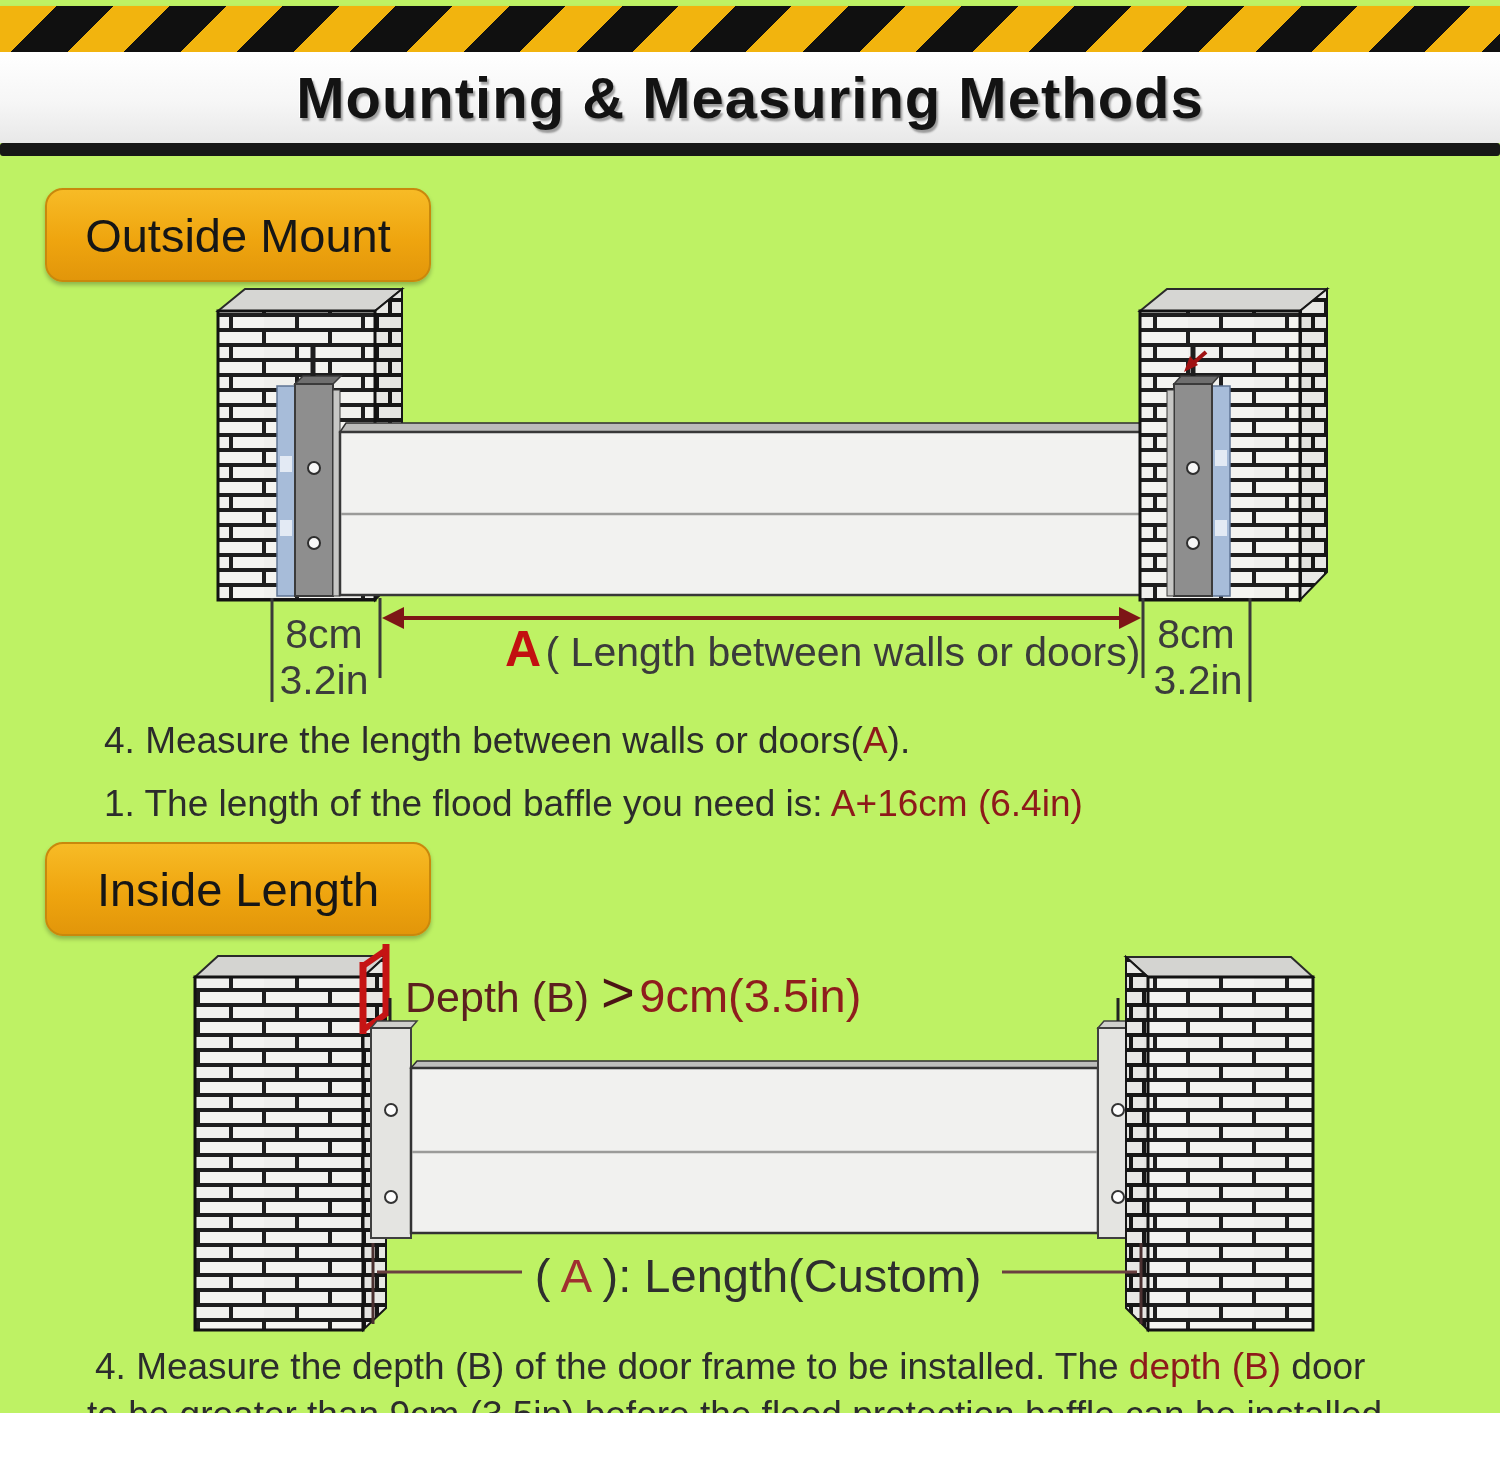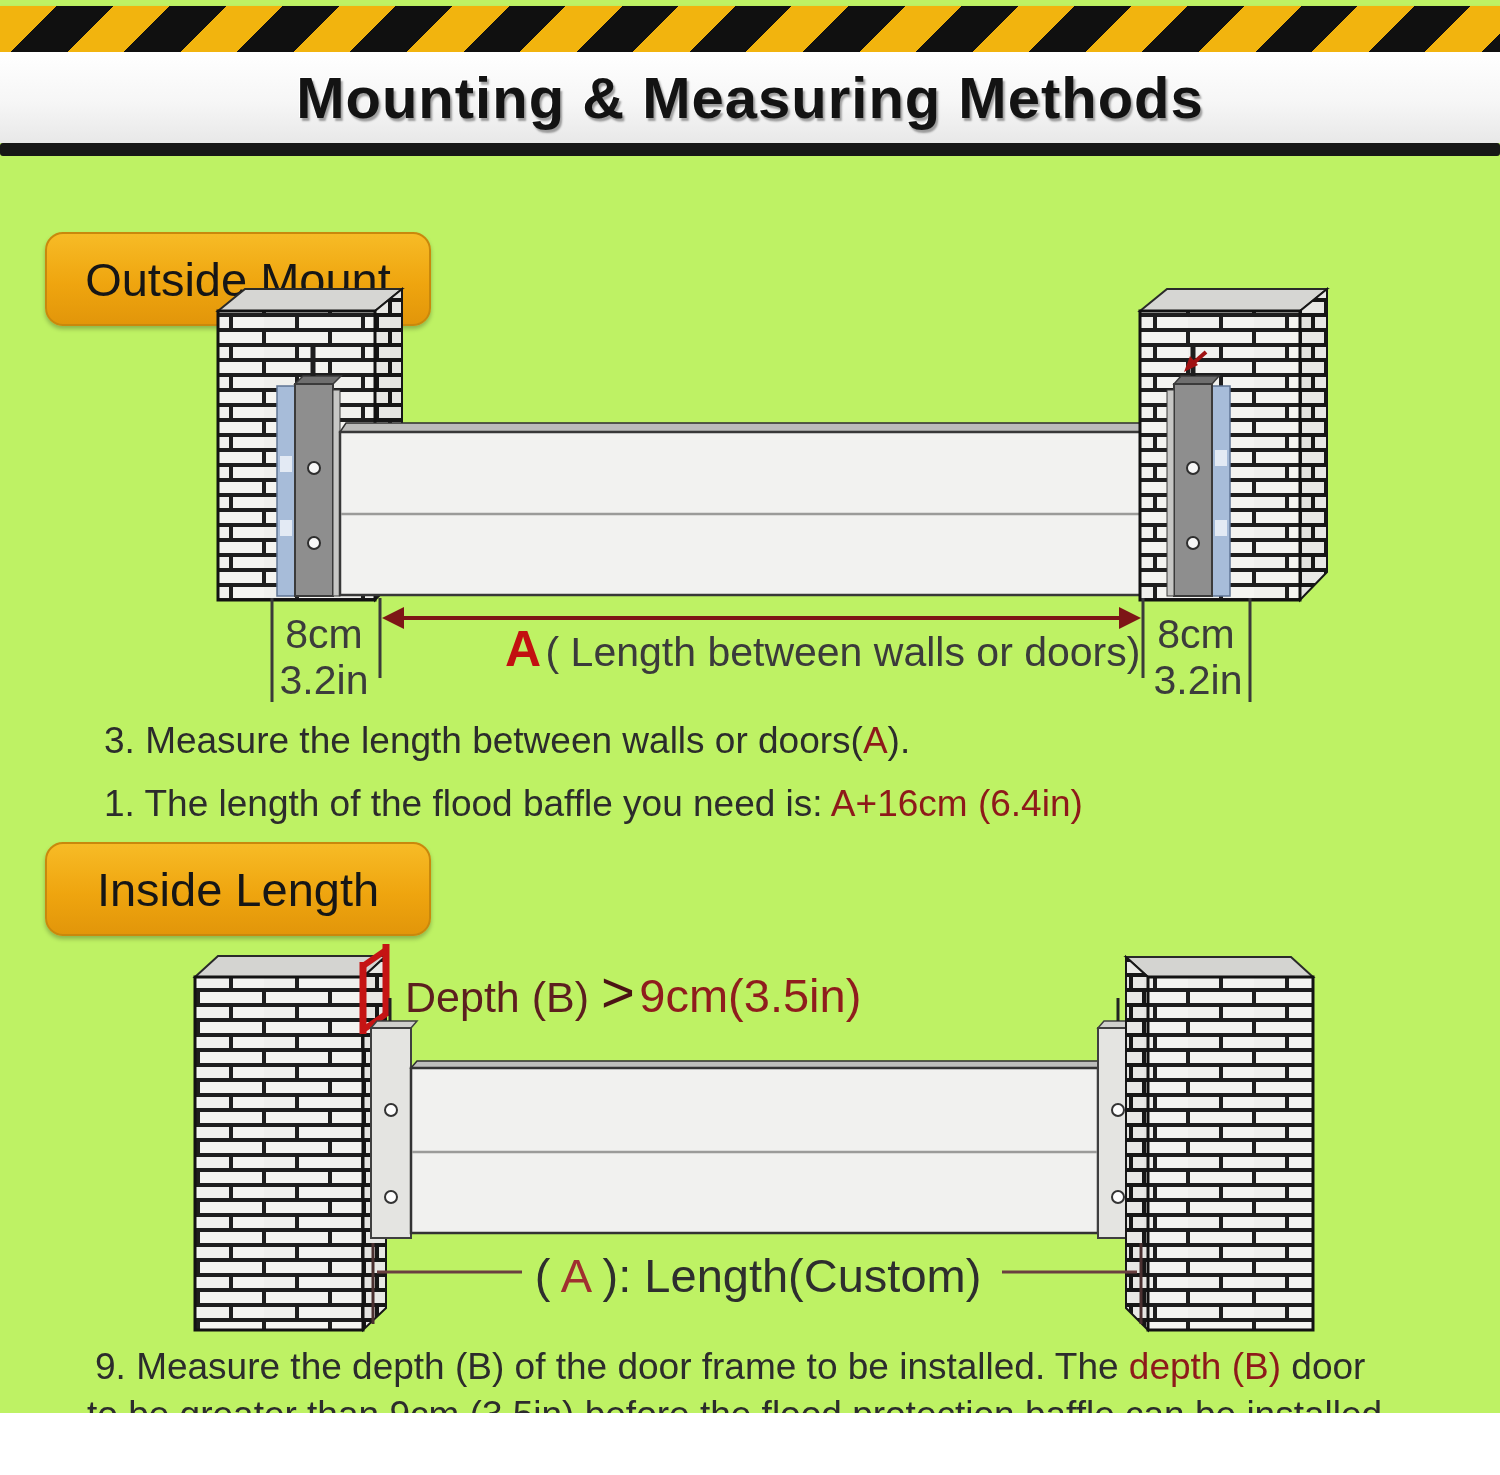--- a/index.html
+++ b/index.html
@@ -16,21 +16,21 @@
   .title-band h1{margin:0;font-size:58px;font-weight:bold;color:#131313;letter-spacing:1px;
     text-shadow:2px 3px 2px rgba(0,0,0,.35), -1px -1px 0 #ffffff;}
   .black-bar{position:absolute;top:143px;left:0;width:1500px;height:13px;background:#171717;border-radius:3px;}
 
   
   .badge{position:absolute;left:45px;width:382px;height:90px;border-radius:18px;
     background:linear-gradient(180deg,#f7bb26 0%,#efa50f 55%,#e2960a 100%);
     border:2px solid #c9880c;display:flex;align-items:center;justify-content:center;
     box-shadow:0 3px 4px rgba(0,0,0,.25);}
   .badge span{font-size:47px;color:#161616;}
-  .badge-outside{top:188px;margin-top:44px;}
+  .badge-outside{top:188px;}
   .badge-inside{top:842px;}
 
   .diagram{position:absolute;left:0;width:1500px;display:block;}
   svg text{font-family:"Liberation Sans","DejaVu Sans",sans-serif;}
 
   
   .steps{position:absolute;color:#2c2c2c;font-size:37px;line-height:46px;}
   .steps-outside{top:718px;left:104px;width:1340px;}
   .steps-inside{top:1344px;left:95px;width:1400px;}
   .steps .line{margin-bottom:17px;white-space:nowrap;}
@@ -124,21 +124,21 @@
       <text x="1196" y="648" font-size="41" fill="#3c3c3c" text-anchor="middle">8cm</text>
       <text x="1198" y="694" font-size="41" fill="#3c3c3c" text-anchor="middle">3.2in</text>
       <text x="505" y="666">
         <tspan font-size="50" font-weight="bold" fill="#c21010">A</tspan>
         <tspan font-size="41" fill="#3b3b3b">( Length between walls or doors)</tspan>
       </text>
     </g>
   </svg>
 
   <div class="steps steps-outside">
-    <div class="line"><span>3. Measure the length between walls or doors(</span><span class="accent">A</span><span>).</span></div>
+    <div class="line"><span>4. Measure the length between walls or doors(</span><span class="accent">A</span><span>).</span></div>
     <div class="line"><span>1. The length of the flood baffle you need is: </span><span class="accent">A+16cm (6.4in)</span></div>
   </div>
 
   <div class="badge badge-inside">
     <span>Inside Length</span>
   </div>
 
   <svg class="diagram" style="top:938px;height:400px" viewBox="0 938 1500 400">
     <defs>
       <pattern id="brickB" width="66" height="30" patternUnits="userSpaceOnUse">
@@ -209,17 +209,17 @@
       <line x1="1002" y1="1272" x2="1137" y2="1272" stroke="#6a4040" stroke-width="3"></line>
       <text x="758" y="1292" text-anchor="middle" font-size="47">
         <tspan fill="#2e2e2e">(</tspan>
         <tspan fill="#a03030">A</tspan>
         <tspan fill="#2e2e2e">): Length(Custom)</tspan>
       </text>
     </g>
   </svg>
 
   <div class="steps steps-inside">
-    <div class="line" style="margin-bottom:2px;"><span>9. Measure the depth (B) of the door frame to be installed. The </span><span class="accent">depth (B)</span><span> door</span></div>
+    <div class="line" style="margin-bottom:2px;"><span>4. Measure the depth (B) of the door frame to be installed. The </span><span class="accent">depth (B)</span><span> door</span></div>
     <div class="line" style="margin-left:-8px;"><span>to be greater than 9cm (3.5in) before the flood protection baffle can be installed.</span></div>
   </div>
 
 </div>
 
 </body></html>

